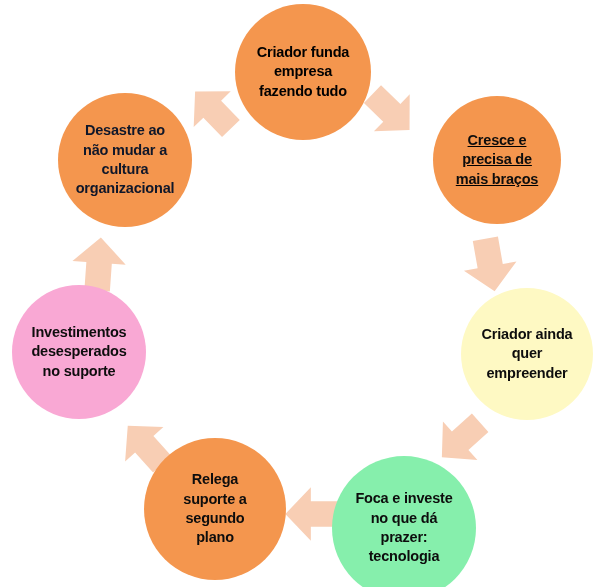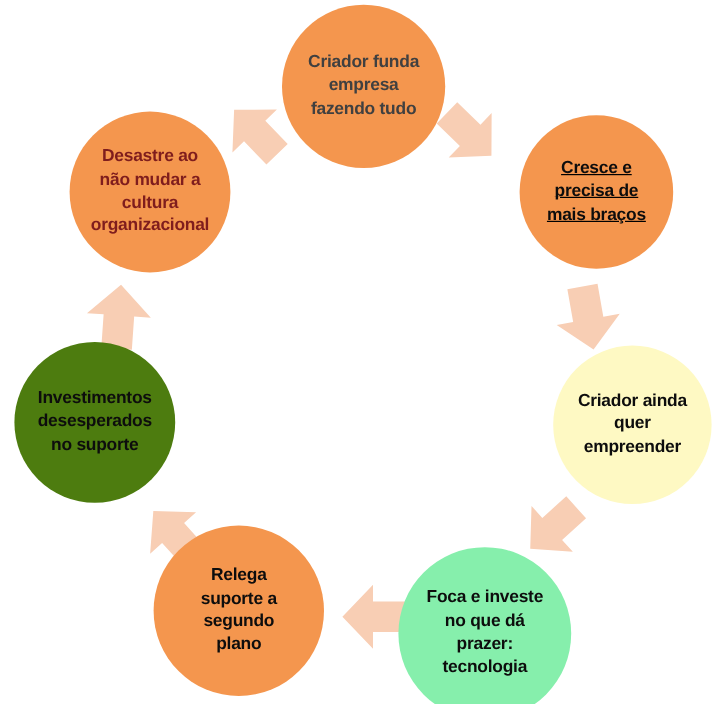--- a/index.html
+++ b/index.html
@@ -88,51 +88,51 @@
       </div>
       <div class="arrow" style="left: 70px; top: 235px; width: 58px; height: 58px; transform: rotate(4deg);">
         <svg viewBox="0 0 100 100" width="58" height="58" aria-hidden="true">
           <polygon points="50,4 96,48 72,48 72,96 28,96 28,48 4,48" fill="#F8CEB4"></polygon>
         </svg>
       </div>
     </div>
 
   <div id="nodes-layer">
       <div class="node" style="left: 235px; top: 4px; width: 136px; height: 136px; background: rgb(244, 150, 78);">
-        <span class="node-label" style="color: #404040;">Criador funda
+        <span class="node-label" style="color: #000000;">Criador funda
 empresa
 fazendo tudo</span>
       </div>
       <div class="node" style="left: 433px; top: 96px; width: 128px; height: 128px; background: rgb(244, 150, 78); text-decoration: underline;">
         <span class="node-label" style="color: rgb(13, 13, 13);">Cresce e
 precisa de
 mais braços</span>
       </div>
       <div class="node" style="left: 461px; top: 288px; width: 132px; height: 132px; background: #fef9c3;">
         <span class="node-label" style="color: rgb(13, 13, 13);">Criador ainda
 quer
 empreender</span>
       </div>
       <div class="node" style="left: 332px; top: 456px; width: 144px; height: 144px; background: #86efac;">
         <span class="node-label" style="color: rgb(13, 13, 13);">Foca e investe
 no que dá
 prazer:
 tecnologia</span>
       </div>
-      <div class="node" style="left: 128px; top: 438px; width: 142px; height: 142px; background: rgb(244, 150, 78);">
+      <div class="node" style="left: 144px; top: 438px; width: 142px; height: 142px; background: rgb(244, 150, 78);">
         <span class="node-label" style="color: rgb(13, 13, 13);">Relega
 suporte a
 segundo
 plano</span>
       </div>
-      <div class="node" style="left: 12px; top: 285px; width: 134px; height: 134px; background: #4d7c0f;">
+      <div class="node" style="left: 12px; top: 285px; width: 134px; height: 134px; background: #f9a8d4;">
         <span class="node-label" style="color: rgb(13, 13, 13);">Investimentos
 desesperados
 no suporte</span>
       </div>
       <div class="node" style="left: 58px; top: 93px; width: 134px; height: 134px; background: rgb(244, 150, 78);">
-        <span class="node-label" style="color: #7f1d1d;">Desastre ao
+        <span class="node-label" style="color: #0f172a;">Desastre ao
 não mudar a
 cultura
 organizacional</span>
       </div>
     </div>
 </div>
 
 </body></html>

